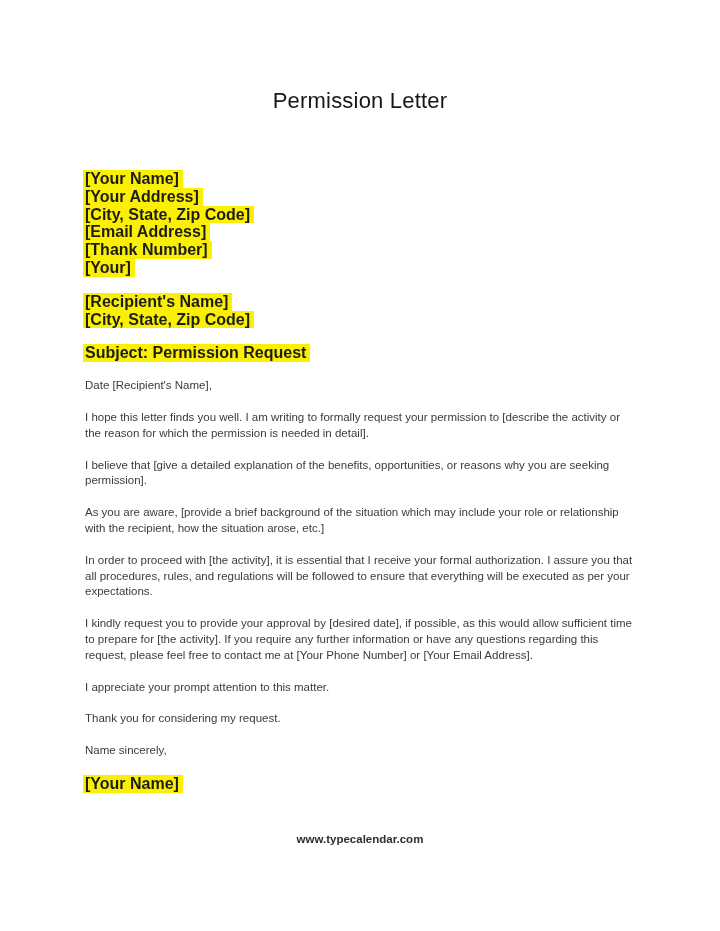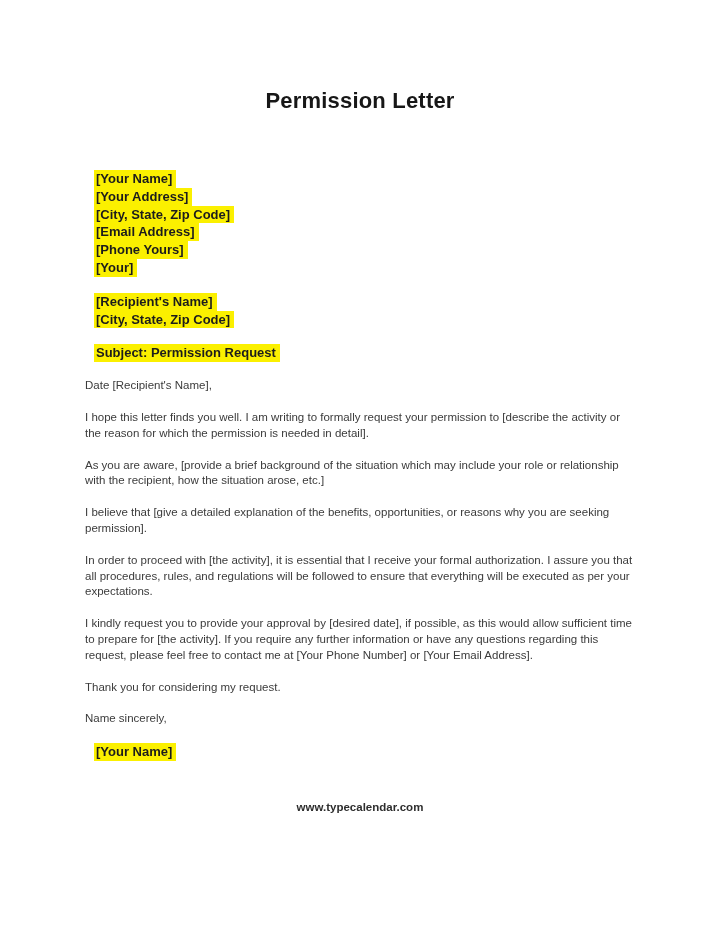--- a/index.html
+++ b/index.html
@@ -15,27 +15,27 @@
     padding-top: 88px;
     margin: 0 auto;
   }
   .content {
     width: 550px;
     margin: 0 auto;
   }
   h1.doc-title {
     text-align: center;
     font-size: 22px;
-    font-weight: 700;
+    font-weight: 400;
     color: #171717;
     letter-spacing: 0.2px;
     margin-bottom: 56px;
   }
   .block { margin-bottom: 16px; }
-  .line { line-height: 15.8px; font-size: 13px; margin-left: 11px; }
+  .line { line-height: 15.8px; font-size: 16px; }
   .hl {
     display: inline-block;
     background: #fbf000;
     color: #1c1c1c;
     font-weight: 700;
     padding: 1px 4px 1px 2px;
     margin-left: -2px;
   }
   p.body-text {
     font-size: 11.5px;
@@ -59,40 +59,41 @@
 <div class="page">
   <h1 class="doc-title">Permission Letter</h1>
 
   <div class="content">
 
     <div class="block">
       <div class="line"><span class="hl">[Your Name]</span></div>
       <div class="line"><span class="hl">[Your Address]</span></div>
       <div class="line"><span class="hl">[City, State, Zip Code]</span></div>
       <div class="line"><span class="hl">[Email Address]</span></div>
-      <div class="line"><span class="hl">[Phone Yours]</span></div>
+      <div class="line"><span class="hl">[Thank Number]</span></div>
       <div class="line"><span class="hl">[Your]</span></div>
     </div>
 
     <div class="block">
       <div class="line"><span class="hl">[Recipient's Name]</span></div>
       <div class="line"><span class="hl">[City, State, Zip Code]</span></div>
     </div>
 
     <div class="line subject-line">
       <span class="hl">Subject: Permission Request</span>
     </div>
 
     <p class="body-text">Date [Recipient's Name],</p>
 
     <p class="body-text">I hope this letter finds you well. I am writing to formally request your permission to [describe the activity or the reason for which the permission is needed in detail].</p>
+    <p class="body-text">I believe that [give a detailed explanation of the benefits, opportunities, or reasons why you are seeking permission].</p>
     <p class="body-text">As you are aware, [provide a brief background of the situation which may include your role or relationship with the recipient, how the situation arose, etc.]</p>
-    <p class="body-text">I believe that [give a detailed explanation of the benefits, opportunities, or reasons why you are seeking permission].</p>
     <p class="body-text">In order to proceed with [the activity], it is essential that I receive your formal authorization. I assure you that all procedures, rules, and regulations will be followed to ensure that everything will be executed as per your expectations.</p>
     <p class="body-text">I kindly request you to provide your approval by [desired date], if possible, as this would allow sufficient time to prepare for [the activity]. If you require any further information or have any questions regarding this request, please feel free to contact me at [Your Phone Number] or [Your Email Address].</p>
+    <p class="body-text">I appreciate your prompt attention to this matter.</p>
     <p class="body-text">Thank you for considering my request.</p>
     <p class="body-text">Name sincerely,</p>
 
     <div class="line signature-block">
       <span class="hl">[Your Name]</span>
     </div>
 
     <div class="footer">www.typecalendar.com</div>
 
   </div>

